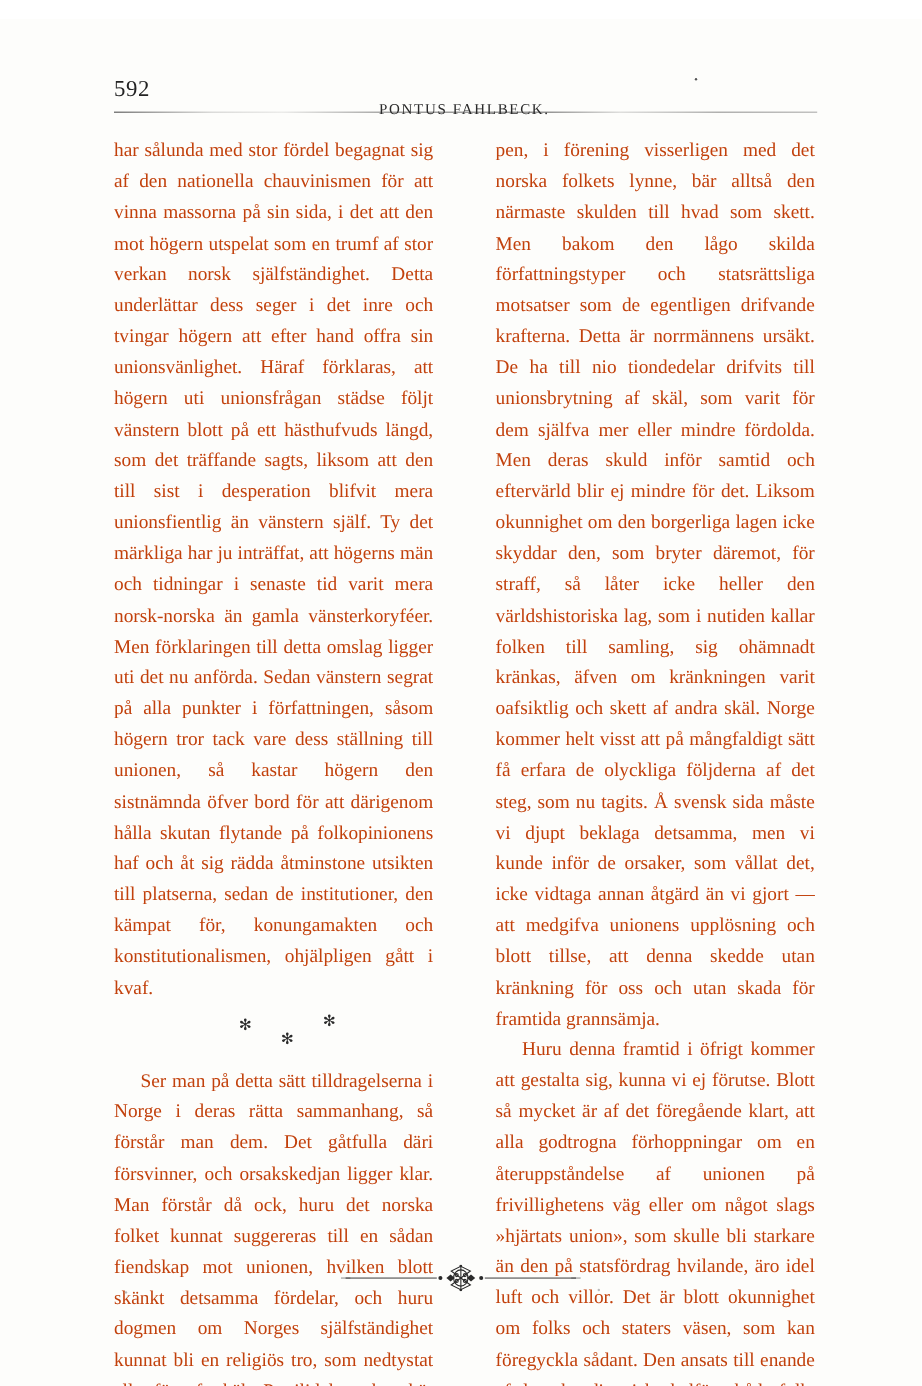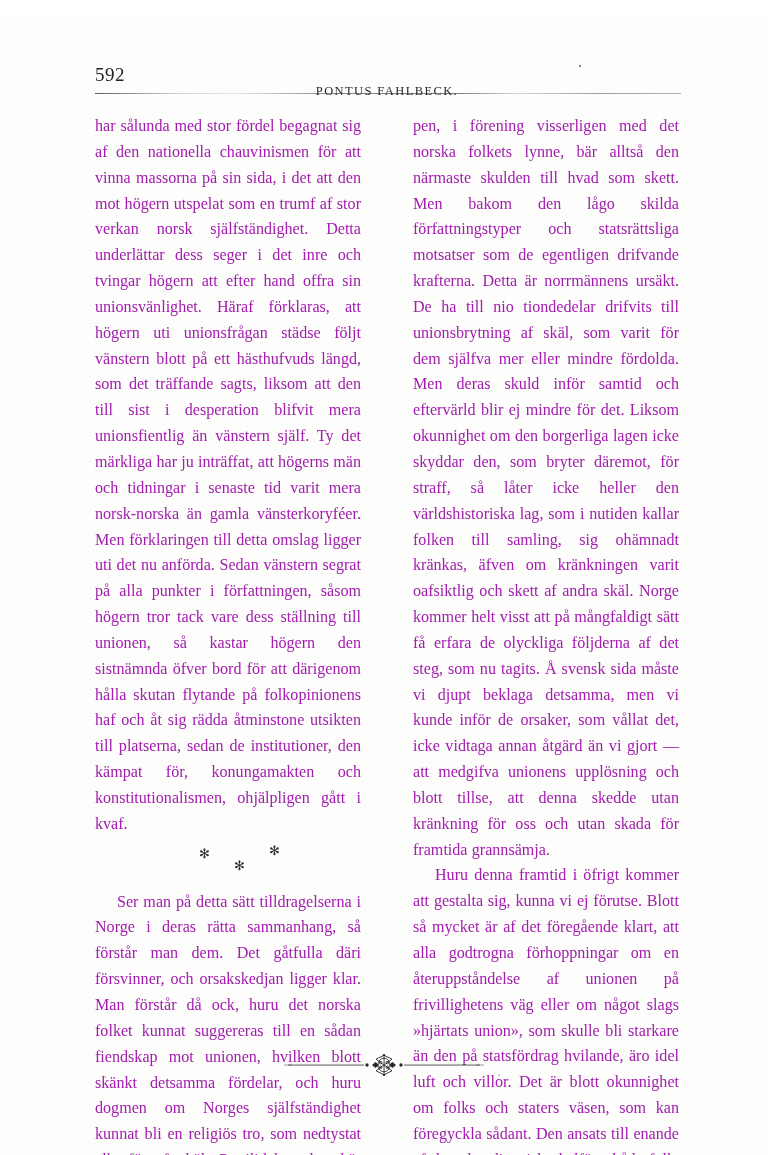--- a/index.html
+++ b/index.html
@@ -87,21 +87,21 @@
   }
   .col {
     width: 266px;
   }
   .col p {
     margin: 0;
     font-size: 16.1px;
     line-height: 25.85px;
     text-align: justify;
     text-align-last: left;
-    color: #a21caf;
+    color: #c2410c;
     hyphens: none;
     word-spacing: 0.2px;
   }
   .col p.indent {
     text-indent: 22px;
   }
 
   
   .asterism {
     position: relative;

